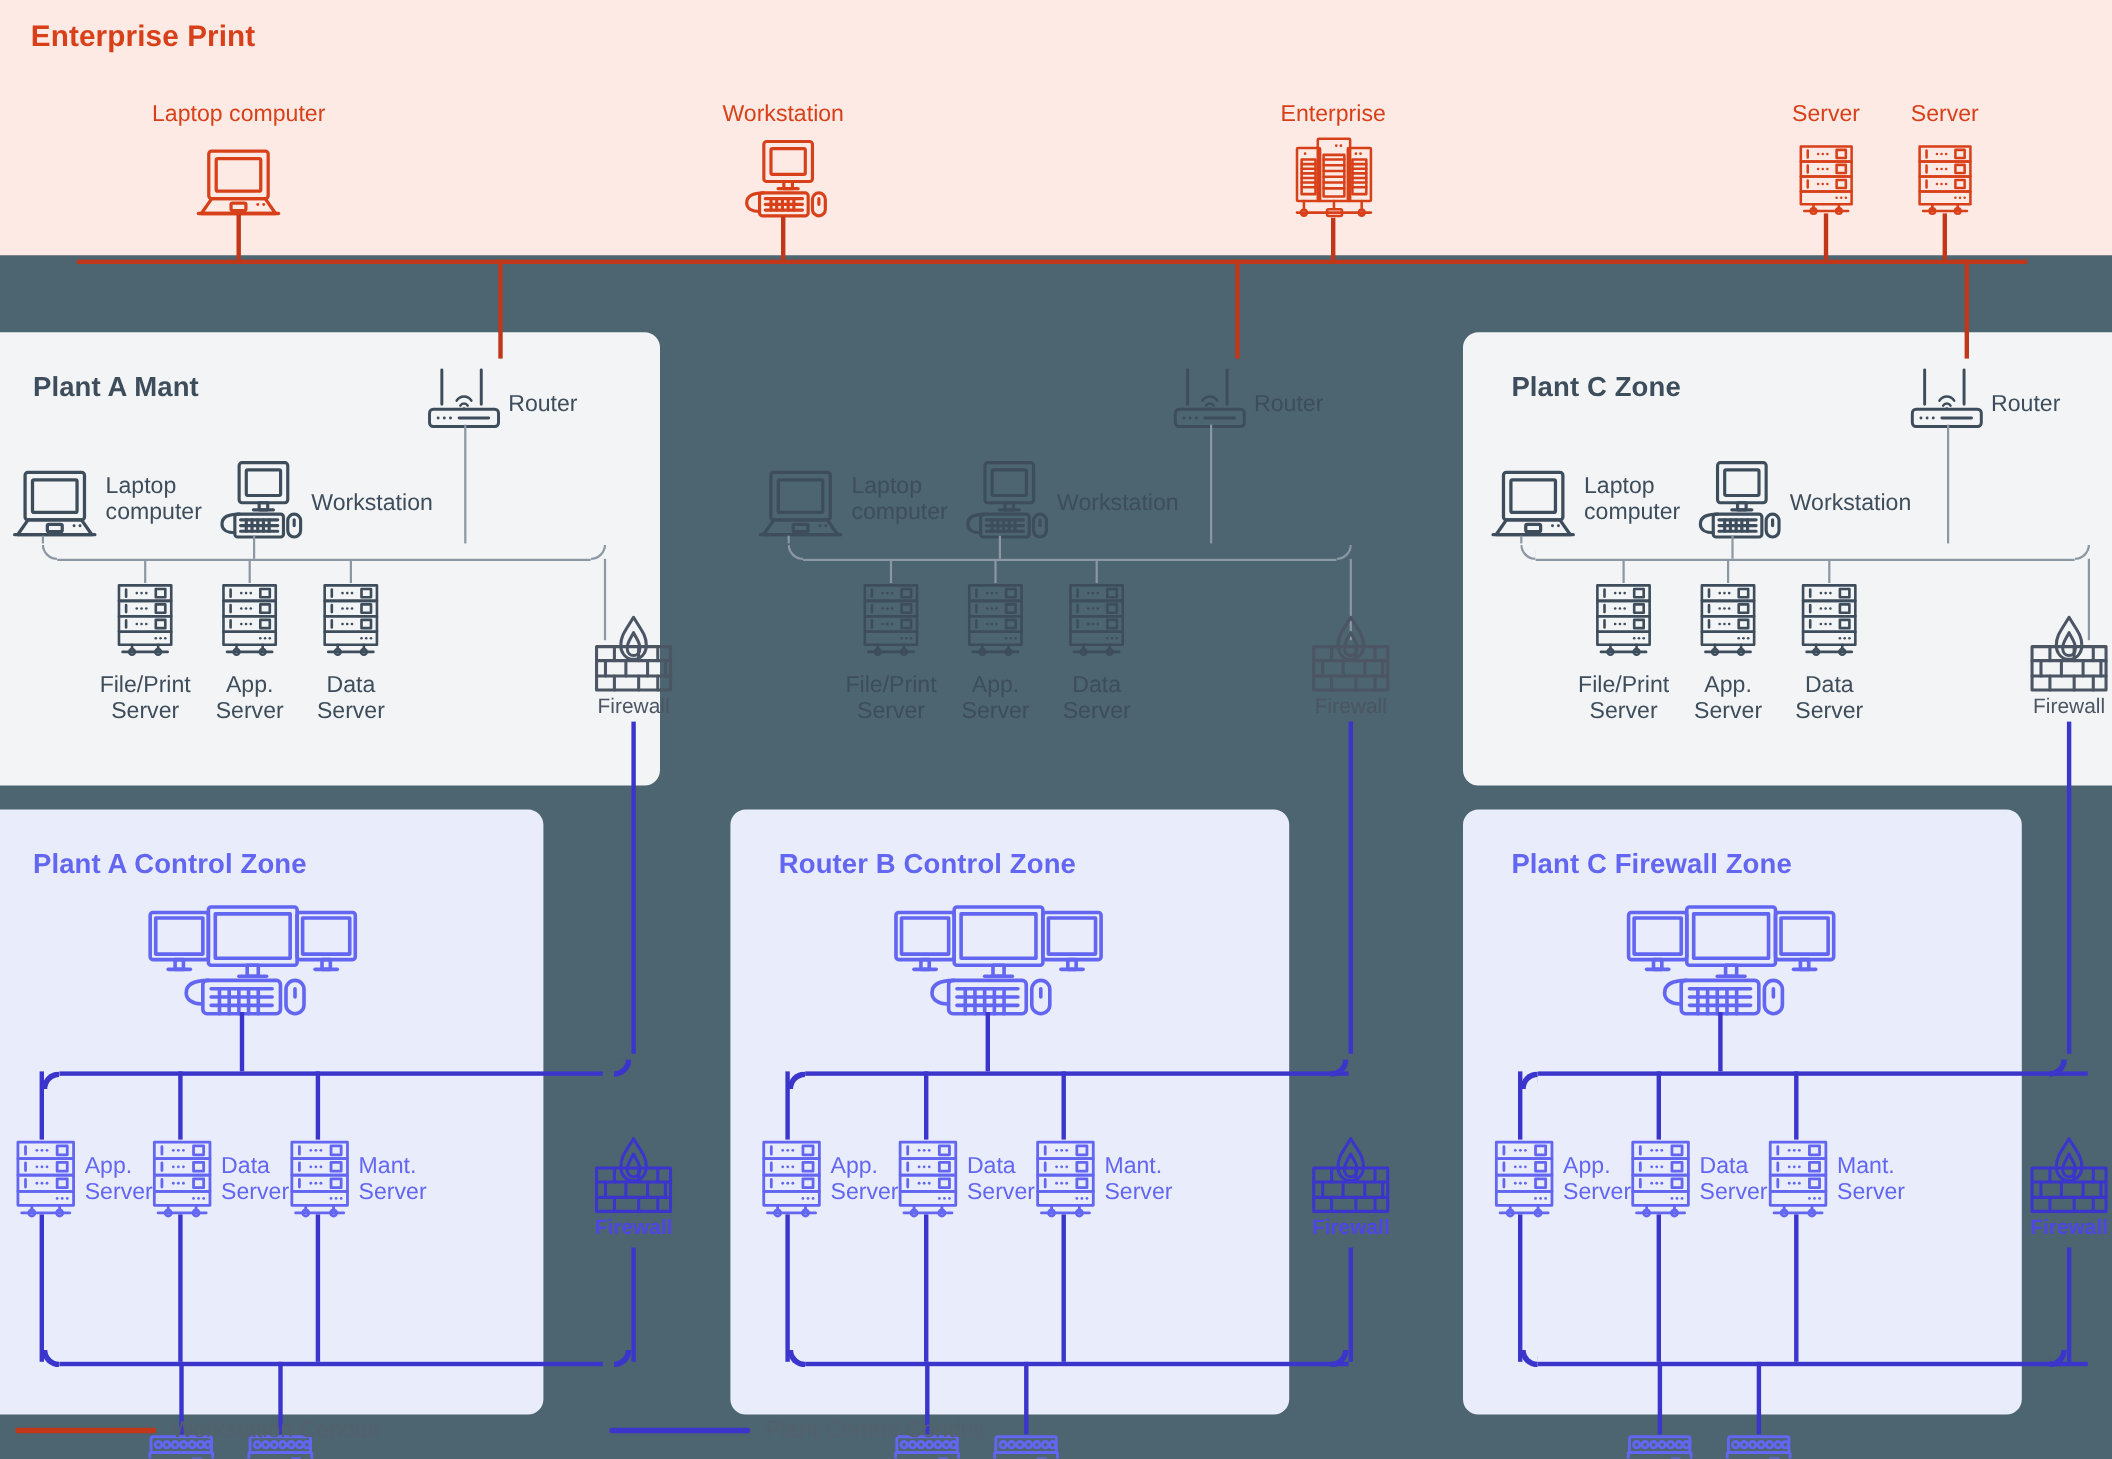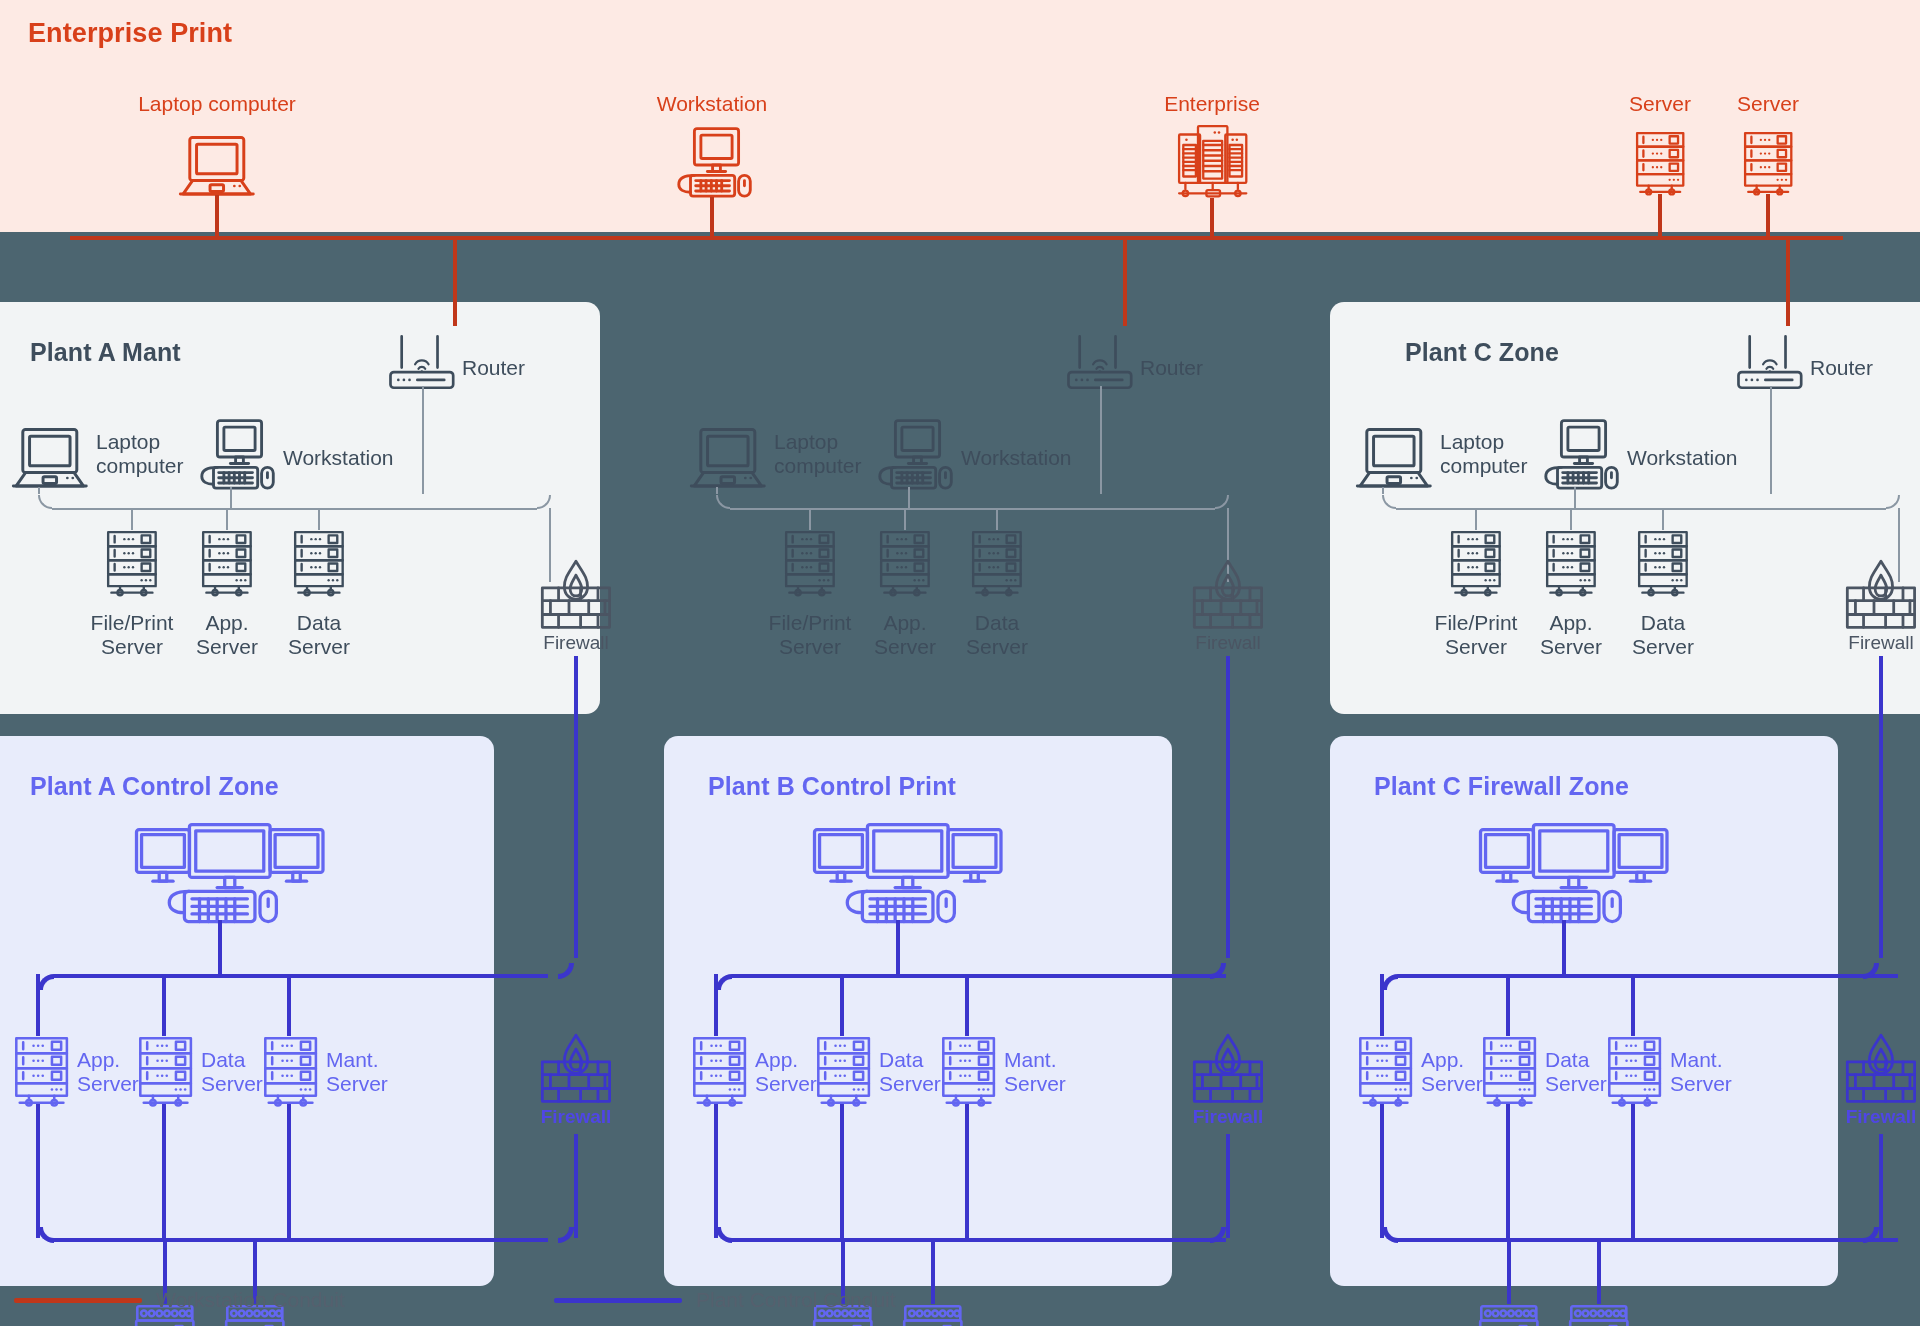--- a/index.html
+++ b/index.html
@@ -488,21 +488,21 @@
         <path d="M31 13 C28 19 26 21 26 25 c0 4 2.5 6 5 6 c2.5 0 5-2 5-6 c0-4-2-6-5-12 Z"></path>
         <rect x="2" y="24" width="58" height="34"></rect>
         <path d="M2 35 h58 M2 47 h58"></path>
         <path d="M16 24 v11 M35 24 v11 M50 24 v11"></path>
         <path d="M9 35 v12 M25 35 v12 M42 35 v12 M56 35 v12"></path>
         <path d="M16 47 v11 M35 47 v11 M50 47 v11"></path>
       </svg>
     </div>
     <div class="lbl fw c" style="left: 1228px; top: 632px;">Firewall</div>
     <div class="zone plant" style="left: 1330px; top: 302px; width: 620px; height: 412px;">
-      <div class="zone-title plant" style="left: 44px; top: 36px; margin-left: 31px;">Plant C Zone</div>
+      <div class="zone-title plant" style="left: 44px; top: 36px;">Plant C Zone</div>
     </div>
     <div class="ln v red" style="left: 1786px; top: 236px; height: 90px;"></div>
     <div class="icon" style="left: 1734px; top: 334px; width: 72px; height: 56px;">
       <svg width="71.68" height="56.00000000000001" viewBox="0 0 64 50" fill="none" stroke="#3e4d5c" stroke-width="2.4" stroke-linecap="round" stroke-linejoin="round" style="color:#3e4d5c">
         <rect x="4" y="34" width="56" height="14" rx="3"></rect>
         <path d="M14 30 v-28 M46 30 v-28"></path>
         <circle cx="11" cy="41" r="1.2" fill="#3e4d5c" stroke="none"></circle>
         <circle cx="16" cy="41" r="1.2" fill="#3e4d5c" stroke="none"></circle>
         <circle cx="21" cy="41" r="1.2" fill="#3e4d5c" stroke="none"></circle>
         <path d="M28 41 h24"></path>
@@ -826,21 +826,21 @@
         <path d="M2 35 h58 M2 47 h58"></path>
         <path d="M16 24 v11 M35 24 v11 M50 24 v11"></path>
         <path d="M9 35 v12 M25 35 v12 M42 35 v12 M56 35 v12"></path>
         <path d="M16 47 v11 M35 47 v11 M50 47 v11"></path>
       </svg>
     </div>
     <div class="lbl fwb c" style="left: 576px; top: 1106px;">Firewall</div>
     <div class="ln v blue" style="left: 574px; top: 1134px; height: 104px;"></div>
     <div class="elbow blue" style="left: 558px; top: 1227px; width: 16px; height: 16px; border-style: solid; border-width: 0px 5px 5px 0px; border-color: rgb(59, 53, 204); border-bottom-right-radius: 16px;"></div>
     <div class="zone control" style="left: 664px; top: 736px; width: 508px; height: 550px;">
-      <div class="zone-title control" style="left: 44px; top: 36px;">Plant B Control Print</div>
+      <div class="zone-title control" style="left: 44px; top: 36px;">Router B Control Zone</div>
     </div>
     <div class="icon" style="left: 812px; top: 822px; width: 196px; height: 104px;">
       <svg width="196.56" height="103.32000000000001" viewBox="0 0 156 82" fill="none" stroke="#6366f1" stroke-width="2.6" stroke-linecap="round" stroke-linejoin="round" style="color:#6366f1">
         <rect x="2" y="6" width="42" height="34" rx="2"></rect>
         <rect x="6" y="10" width="34" height="26"></rect>
         <path d="M20 40 h6 v7 h-6 z"></path>
         <path d="M15 47 h16"></path>
         <rect x="108" y="6" width="42" height="34" rx="2"></rect>
         <rect x="112" y="10" width="34" height="26"></rect>
         <path d="M126 40 h6 v7 h-6 z"></path>

